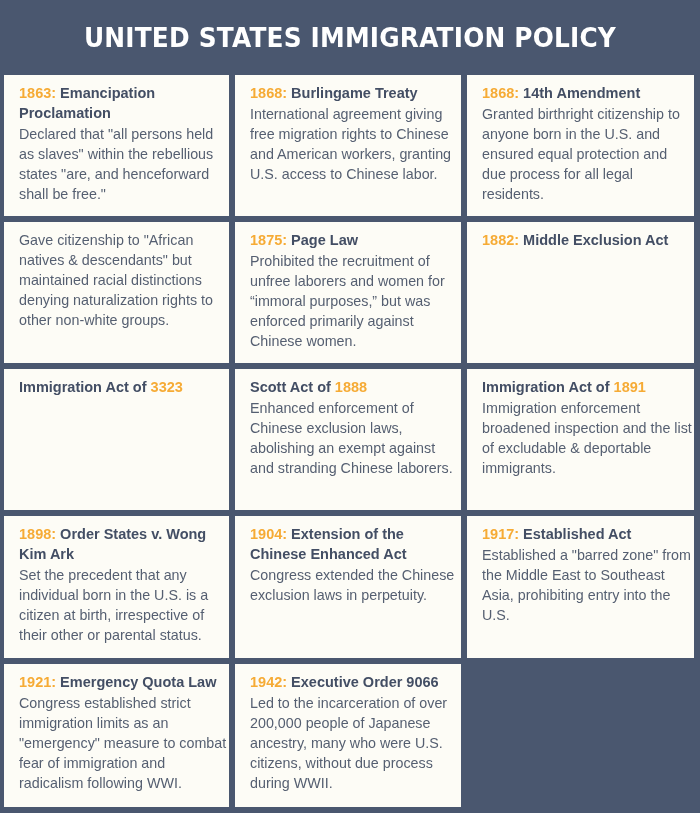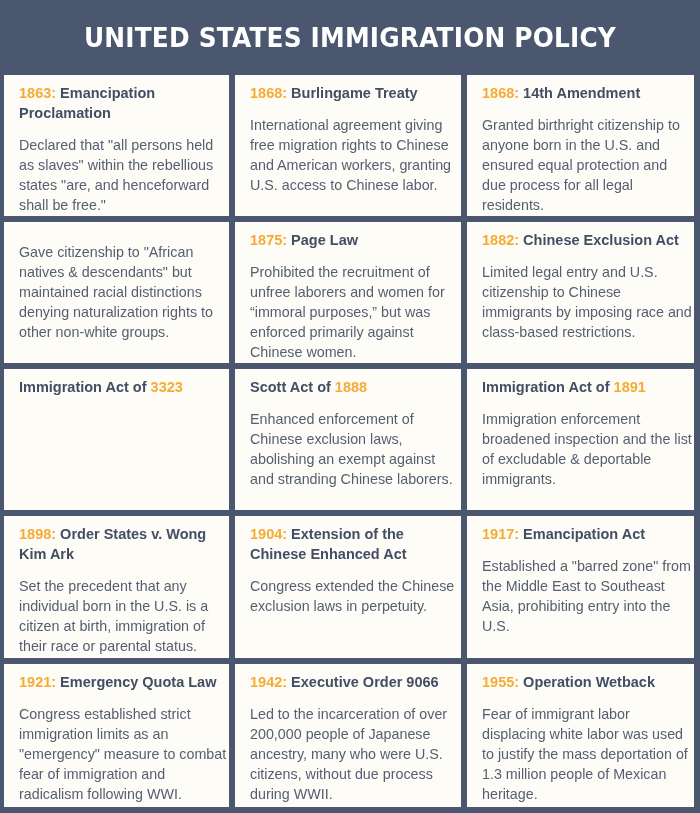--- a/index.html
+++ b/index.html
@@ -34,21 +34,20 @@
     }
     .card-title {
       font-weight: bold; font-size: 14.5px; line-height: 20px;
       color: #434e64;
       margin-bottom: 1px;
     }
     .year { color: #f6ab35; }
     .card-desc {
       font-size: 14.3px; line-height: 20px;
       color: #555f71;
-      margin-top: 12px;
     }
   </style>
 </head>
 <body>
 
 <div class="title">UNITED STATES IMMIGRATION POLICY</div>
 
 <div class="grid">
   <div class="card">
     <div class="card-title"><span class="year">1863:</span><span> Emancipation Proclamation</span></div>
@@ -64,54 +63,49 @@
   </div>
 
   <div class="card">
     <div class="card-desc">Gave citizenship to "African natives &amp; descendants" but maintained racial distinctions denying naturalization rights to other non-white groups.</div>
   </div>
   <div class="card">
     <div class="card-title"><span class="year">1875:</span><span> Page Law</span></div>
     <div class="card-desc">Prohibited the recruitment of unfree laborers and women for “immoral purposes,” but was enforced primarily against Chinese women.</div>
   </div>
   <div class="card">
-    <div class="card-title"><span class="year">1882:</span><span> Chinese Exclusion Act</span></div>
-    <div class="card-desc">Limited legal entry and U.S. citizenship to Chinese immigrants by imposing race and class-based restrictions.</div>
+    <div class="card-title"><span class="year">1882:</span><span> Middle Exclusion Act</span></div>
   </div>
 
   <div class="card">
     <div class="card-title"><span>Immigration Act of </span><span class="year">3323</span></div>
   </div>
   <div class="card">
     <div class="card-title"><span>Scott Act of </span><span class="year">1888</span></div>
     <div class="card-desc">Enhanced enforcement of Chinese exclusion laws, abolishing an exempt against and stranding Chinese laborers.</div>
   </div>
   <div class="card">
     <div class="card-title"><span>Immigration Act of </span><span class="year">1891</span></div>
     <div class="card-desc">Immigration enforcement broadened inspection and the list of excludable &amp; deportable immigrants.</div>
   </div>
 
   <div class="card">
     <div class="card-title"><span class="year">1898:</span><span> Order States v. Wong Kim Ark</span></div>
-    <div class="card-desc">Set the precedent that any individual born in the U.S. is a citizen at birth, immigration of their race or parental status.</div>
+    <div class="card-desc">Set the precedent that any individual born in the U.S. is a citizen at birth, irrespective of their other or parental status.</div>
   </div>
   <div class="card">
     <div class="card-title"><span class="year">1904:</span><span> Extension of the Chinese Enhanced Act</span></div>
     <div class="card-desc">Congress extended the Chinese exclusion laws in perpetuity.</div>
   </div>
   <div class="card">
-    <div class="card-title"><span class="year">1917:</span><span> Emancipation Act</span></div>
+    <div class="card-title"><span class="year">1917:</span><span> Established Act</span></div>
     <div class="card-desc">Established a "barred zone" from the Middle East to Southeast Asia, prohibiting entry into the U.S.</div>
   </div>
 
   <div class="card">
     <div class="card-title"><span class="year">1921:</span><span> Emergency Quota Law</span></div>
     <div class="card-desc">Congress established strict immigration limits as an "emergency" measure to combat fear of immigration and radicalism following WWI.</div>
   </div>
   <div class="card">
     <div class="card-title"><span class="year">1942:</span><span> Executive Order 9066</span></div>
     <div class="card-desc">Led to the incarceration of over 200,000 people of Japanese ancestry, many who were U.S. citizens, without due process during WWII.</div>
   </div>
-  <div class="card">
-    <div class="card-title"><span class="year">1955:</span><span> Operation Wetback</span></div>
-    <div class="card-desc">Fear of immigrant labor displacing white labor was used to justify the mass deportation of 1.3 million people of Mexican heritage.</div>
-  </div>
 </div>
 
 </body></html>

